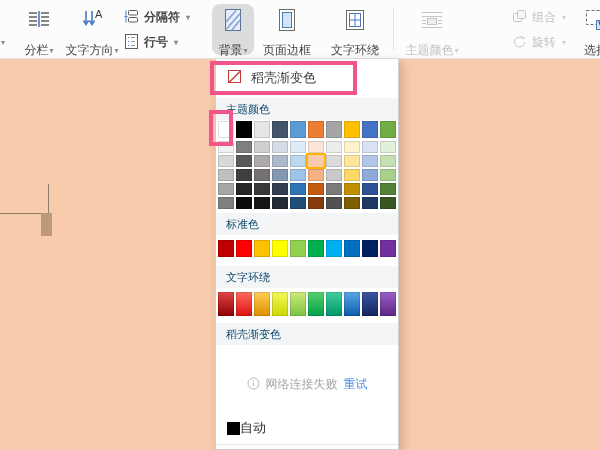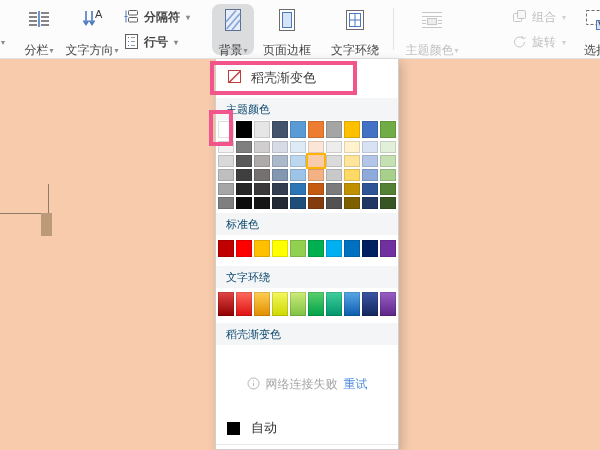--- a/index.html
+++ b/index.html
@@ -37,21 +37,21 @@
   .swrow{display:flex;gap:2px;margin-bottom:2px;}
   .grid{position:absolute;left:2px;}
   .sw{width:16px;height:17px;box-shadow:inset 0 0 0 1px rgba(0,0,0,.13);flex:none;}
   .tint{height:12px;}
   .std{height:17px;}
   .grad{height:24px;}
   .sw.selected{box-shadow:0 0 0 2px var(--sel-outline,#FFB400);position:relative;z-index:2;}
   .error-row{position:absolute;left:0;top:317px;width:100%;text-align:center;font-size:12px;
              color:#A6A6A6;display:flex;align-items:center;justify-content:center;gap:6px;}
   .retry{color:#4C8BE2;cursor:pointer;font-family:Liberation Serif, serif;}
-  .auto-row{position:absolute;left:11px;top:360px;display:flex;align-items:center;gap:11px;
+  .auto-row{position:absolute;left:11px;top:360px;display:flex;align-items:center;
             font-size:13px;color:#333;}
   .auto-sw{width:13px;height:13px;background:var(--auto-sw,#000);}
   .panel-bottom-line{position:absolute;left:0;top:385px;width:100%;height:1px;background:#E8E8E8;}
 
   
   .anno{position:absolute;border:4px solid var(--anno,#F2548C);box-sizing:border-box;z-index:20;pointer-events:none;}
   .anno-menu{left:210px;top:61px;width:147px;height:34px;}
   .anno-swatch{left:209px;top:110px;width:24px;height:36px;}
 </style>
 </head>

